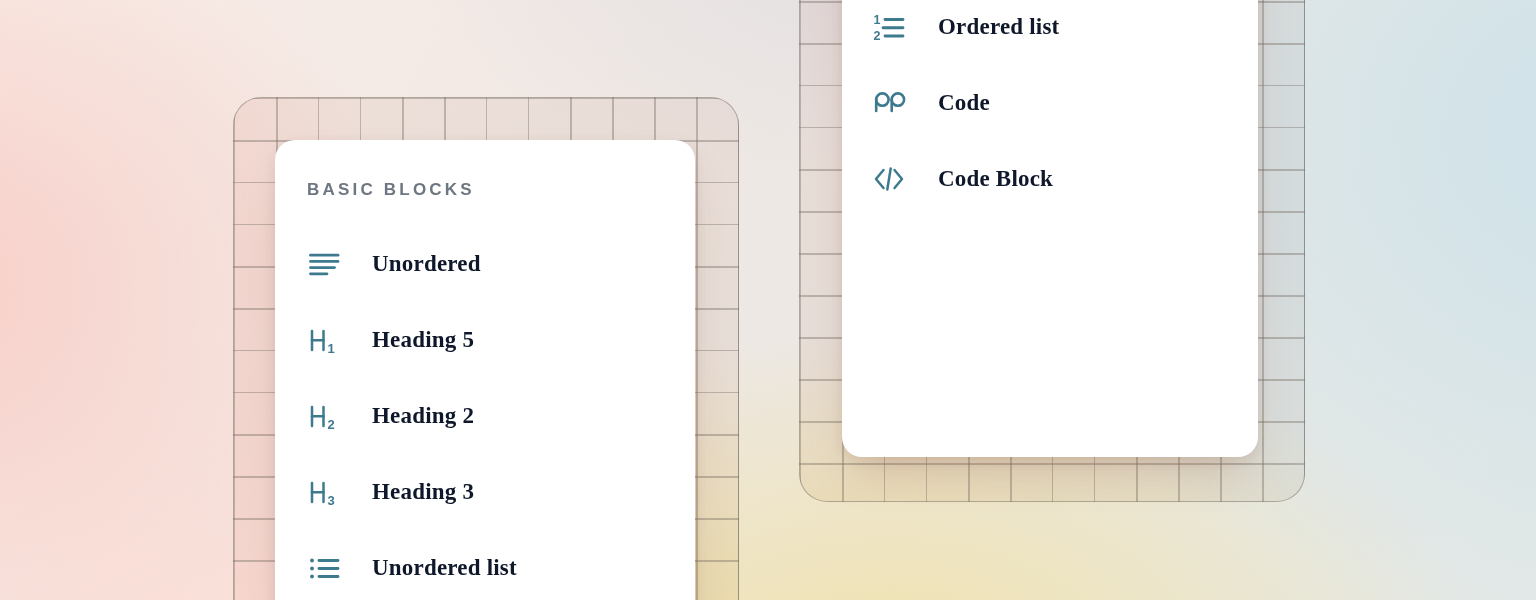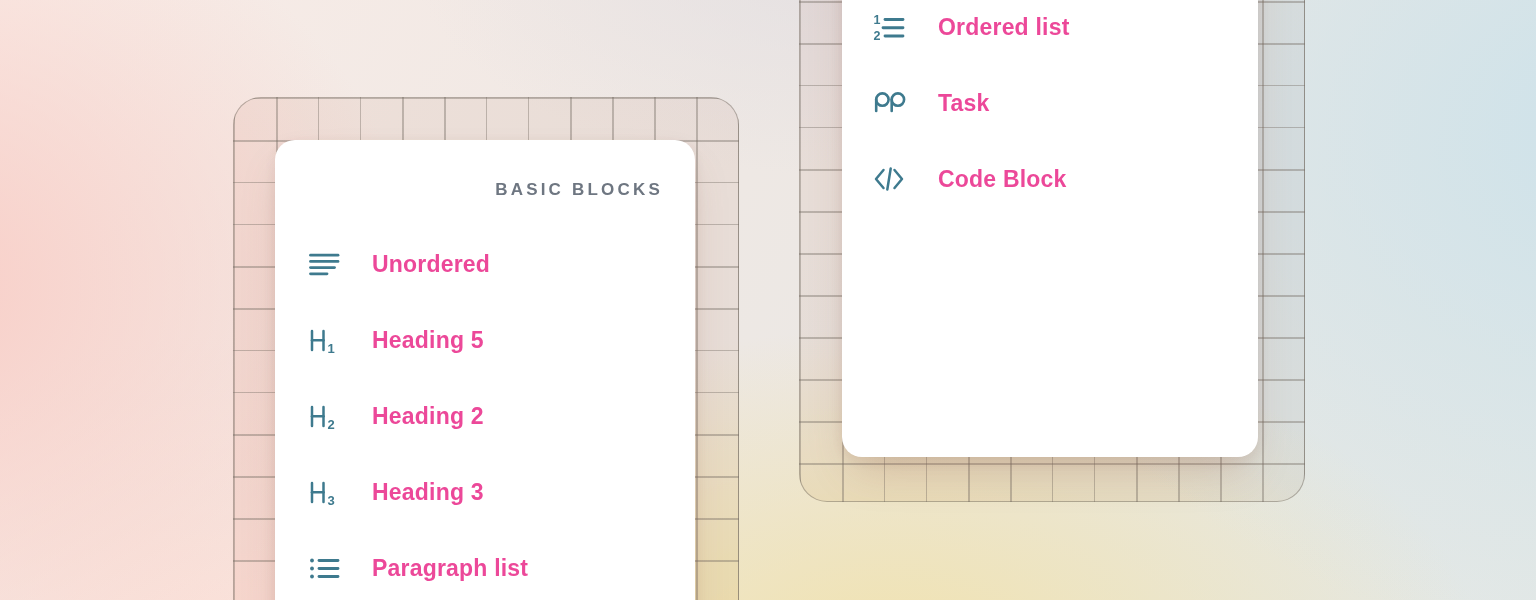--- a/index.html
+++ b/index.html
@@ -41,42 +41,42 @@
     box-shadow: 0 22px 44px -12px rgba(146,88,68,0.28), 0 4px 14px rgba(120,80,70,0.10);
   }
   .card.left  { left: 275px; top: 140px; width: 420px; height: 520px; padding: 40px 32px 0 32px; box-sizing: border-box; }
   .card.right { left: 842px; top: -80px; width: 416px; height: 537px; padding: 69px 30px 0 30px; box-sizing: border-box; }
   .section-label {
     font-size: 17px; font-weight: 700;
     letter-spacing: 3.2px;
     color: #6e7681;
     margin-bottom: 26px;
     line-height: 20px;
-    text-align: right;
   }
   .menu-item {
     height: 76px;
     display: flex;
     align-items: center;
     cursor: pointer;
   }
   .menu-item .icon {
     width: 34px; height: 34px;
     flex: 0 0 34px;
     margin-right: 31px;
     display: inline-flex; align-items: center; justify-content: center;
   }
   .card.right .menu-item .icon { margin-right: 32px; }
   .menu-item .icon svg { width: 34px; height: 34px; display: block; }
   .menu-item .label {
     font-size: 23px;
     font-weight: 700;
-    color: #ec4899;
+    color: #0f172a;
     letter-spacing: 0.2px;
     white-space: nowrap;
+    font-family: Liberation Serif, serif;
   }
   .icon svg * { stroke: #3e7a8e; stroke-width: 2.5; fill: none; stroke-linecap: round; stroke-linejoin: round; }
   .icon svg .fill { fill: #3e7a8e; stroke: none; }
   .icon svg text { font: 700 13px "Liberation Sans", sans-serif; fill: #3e7a8e; stroke: none; }
   .icon svg text.sm { font-size: 12.5px; }
 </style>
 </head>
 <body>
 
 <div class="bg"></div>
@@ -138,21 +138,21 @@
     <span class="icon">
       <svg viewBox="0 0 34 34">
         <circle class="fill" cx="5" cy="9.5" r="1.9"></circle>
         <circle class="fill" cx="5" cy="17.5" r="1.9"></circle>
         <circle class="fill" cx="5" cy="25.5" r="1.9"></circle>
         <path d="M12 9.5 H31" style="stroke-width:2.8"></path>
         <path d="M12 17.5 H31" style="stroke-width:2.8"></path>
         <path d="M12 25.5 H31" style="stroke-width:2.8"></path>
       </svg>
     </span>
-    <span class="label">Paragraph list</span>
+    <span class="label">Unordered list</span>
   </div>
 </div>
 
 <div class="card right">
 
   <div class="menu-item">
     <span class="icon">
       <svg viewBox="0 0 34 34">
         <text class="sm" x="1.5" y="13.8">1</text>
         <text class="sm" x="1.5" y="30.3">2</text>
@@ -169,21 +169,21 @@
 
   <div class="menu-item">
     <span class="icon">
       <svg viewBox="0 0 34 34">
         <circle cx="10.4" cy="13.6" r="6.2" style="stroke-width:2.6"></circle>
         <path d="M4.2 25 V13.6" style="stroke-width:2.6"></path>
         <circle cx="25.9" cy="13.6" r="6.2" style="stroke-width:2.6"></circle>
         <path d="M19.7 25 V13.6" style="stroke-width:2.6"></path>
       </svg>
     </span>
-    <span class="label">Task</span>
+    <span class="label">Code</span>
   </div>
 
   <div class="menu-item">
     <span class="icon">
       <svg viewBox="0 0 34 34">
         <polyline points="11.5,8 4,17 11.5,26"></polyline>
         <polyline points="22.5,8 30,17 22.5,26"></polyline>
         <path d="M18.7 6.5 L15.3 27.5"></path>
       </svg>
     </span>

